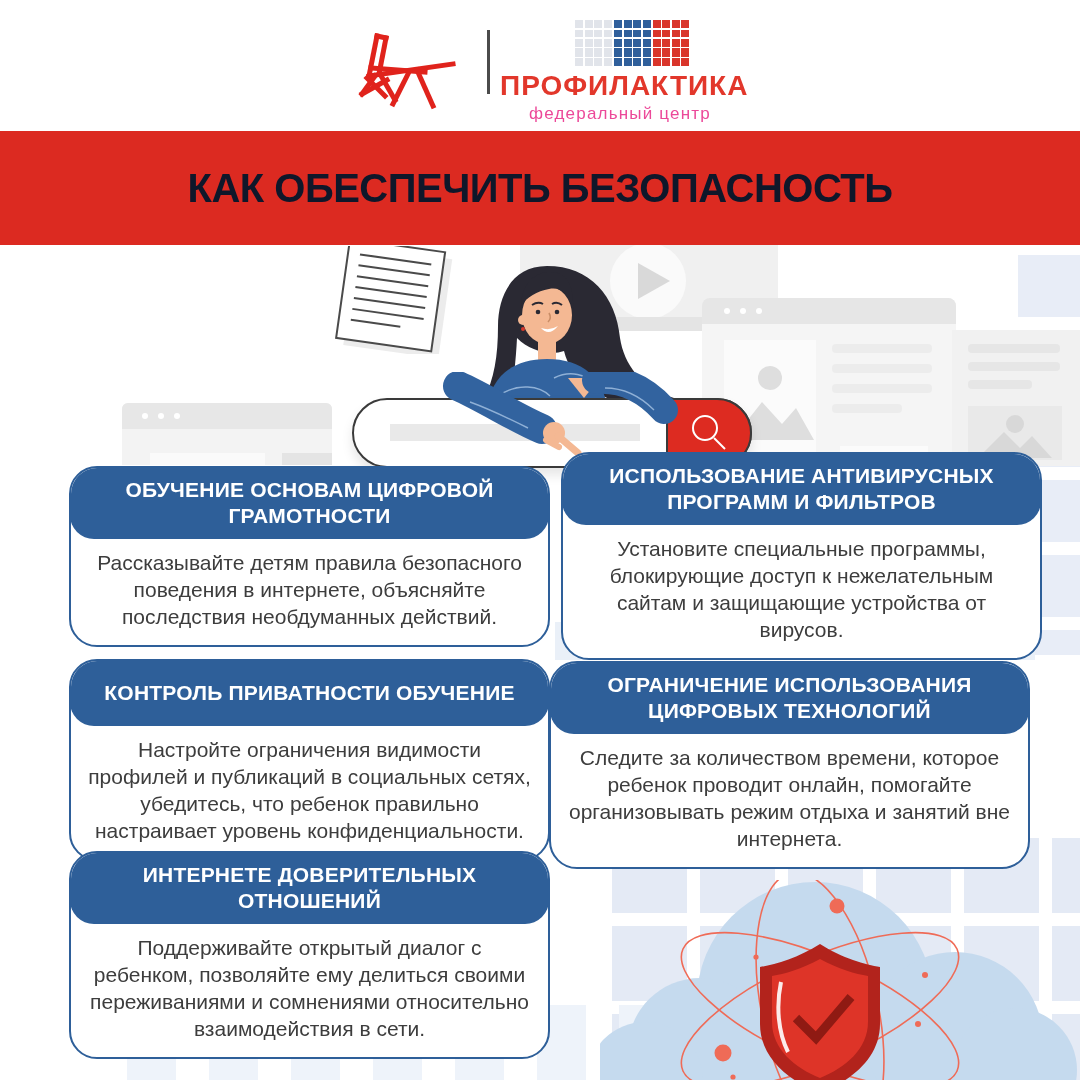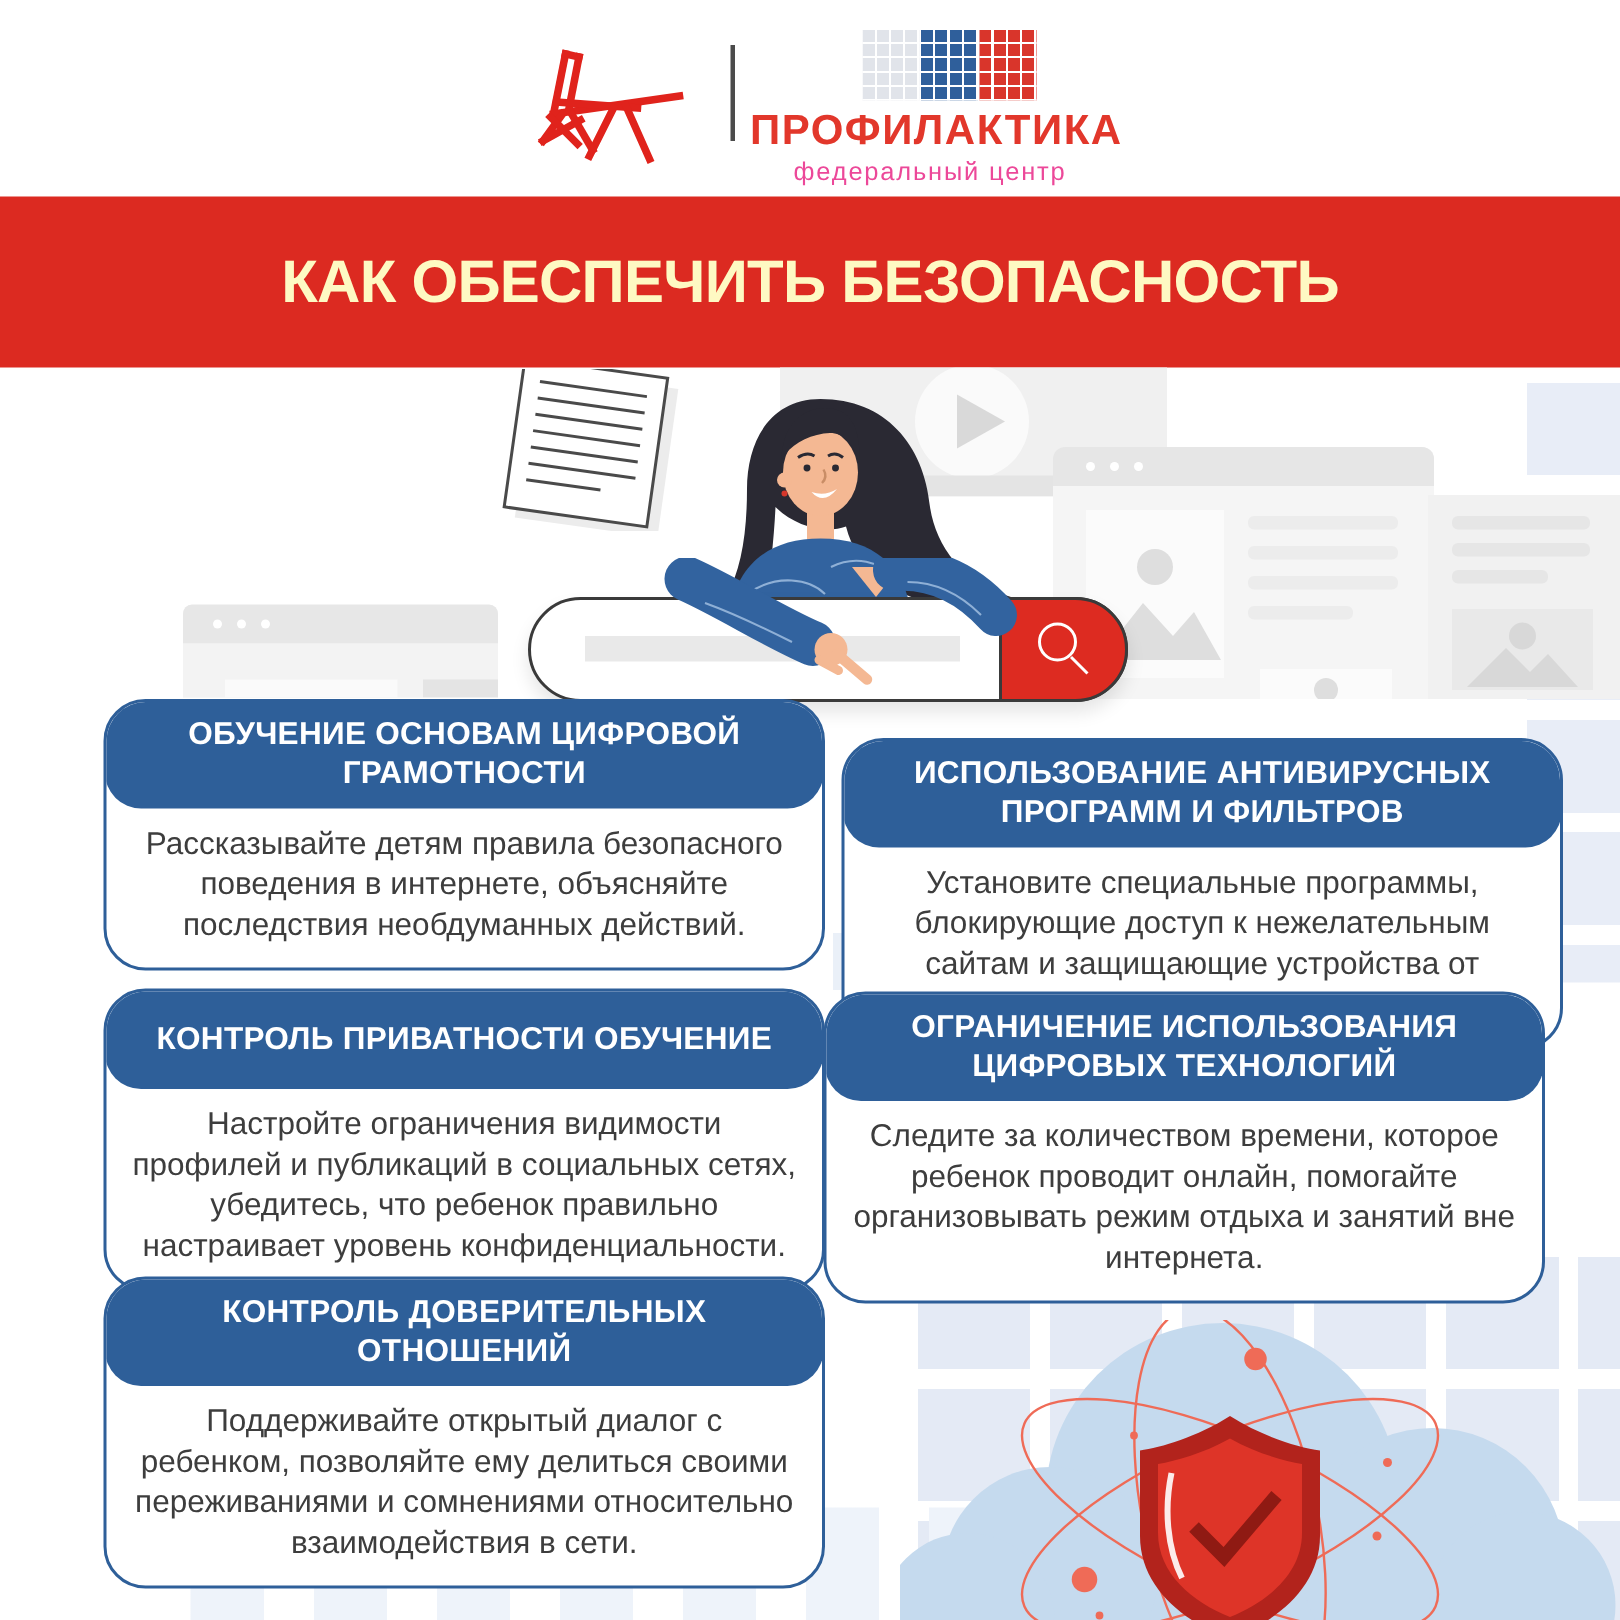--- a/index.html
+++ b/index.html
@@ -14,21 +14,21 @@
   .pg-seg{display:inline-block;width:38px;height:47px;margin-right:1px;
     background-image:repeating-linear-gradient(to right,transparent 0 8px,#fff 8px 9.5px),
                      repeating-linear-gradient(to bottom,transparent 0 8px,#fff 8px 9.5px);}
   .pg-grey{background-color:#e1e4ea;}
   .pg-blue{background-color:#2f5f9b;}
   .pg-red{background-color:#d9352b;}
   .brand-name{font-size:28px;font-weight:700;letter-spacing:1px;color:#e2372b;line-height:30px;}
   .brand-sub{font-size:17px;color:#ec4899;letter-spacing:1.2px;margin-top:3px;}
 
   
-  .banner{left:0;top:131px;width:1080px;height:114px;background:#dc2a21;color:#fef9c3;
+  .banner{left:0;top:131px;width:1080px;height:114px;background:#dc2a21;color:#0f172a;
           display:flex;flex-direction:column;align-items:center;justify-content:center;}
   .banner-line{font-size:40px;font-weight:700;letter-spacing:-0.5px;line-height:49px;text-align:center;}
 
   
   .win{background:#f0f0f0;border-radius:8px 8px 0 0;overflow:hidden;}
   .win-head{height:26px;background:#e7e7e7;position:relative;}
   .dot{position:absolute;top:10px;width:6px;height:6px;border-radius:50%;background:#fff;}
   .ph-line{position:absolute;background:#ececec;border-radius:4px;height:9px;}
   .img-ph{position:absolute;background:#fbfbfb;}
   .grid-col{background-image:repeating-linear-gradient(to bottom,#e8edf7 0 62px,#fff 62px 75px);}
@@ -44,21 +44,21 @@
 
   
   .card{position:absolute;width:481px;background:#fff;border:2.5px solid #2e5f99;border-radius:28px;
         box-sizing:border-box;overflow:hidden;margin-left:12px;}
   .card-head{background:#2e5f99;color:#fff;border-radius:24px;margin:-1px;min-height:66px;
              display:flex;align-items:center;justify-content:center;text-align:center;
              font-weight:700;font-size:21px;line-height:26px;letter-spacing:0.2px;padding:10px 34px;box-sizing:border-box;}
   .card-body{padding:11px 16px 15px 16px;text-align:center;color:#3d3d3d;
              font-size:21px;line-height:27px;}
   .card1{left:57px;top:466px;}
-  .card2{left:549px;top:492px;}
+  .card2{left:549px;top:452px;}
   .card3{left:57px;top:659px;}
   .card4{left:537px;top:661px;}
   .card5{left:57px;top:851px;}
 
   
   .grid-br{left:612px;top:838px;width:468px;height:242px;background-color:#e4eaf5;
     background-image:repeating-linear-gradient(to right,transparent 0 75px,#fff 75px 88px),
                      repeating-linear-gradient(to bottom,transparent 0 75px,#fff 75px 88px);}
   .stripes-bl{left:127px;top:1005px;width:525px;height:75px;
     background-image:repeating-linear-gradient(to right,#eef3fa 0 49px,transparent 49px 82px);}
@@ -227,21 +227,21 @@
   </div>
   <div class="card card3">
     <div class="card-head">КОНТРОЛЬ ПРИВАТНОСТИ ОБУЧЕНИЕ</div>
     <div class="card-body">Настройте ограничения видимости профилей и публикаций в социальных сетях, убедитесь, что ребенок правильно настраивает уровень конфиденциальности.</div>
   </div>
   <div class="card card4">
     <div class="card-head">ОГРАНИЧЕНИЕ ИСПОЛЬЗОВАНИЯ ЦИФРОВЫХ ТЕХНОЛОГИЙ</div>
     <div class="card-body">Следите за количеством времени, которое ребенок проводит онлайн, помогайте организовывать режим отдыха и занятий вне интернета.</div>
   </div>
   <div class="card card5">
-    <div class="card-head">КОНТРОЛЬ ДОВЕРИТЕЛЬНЫХ ОТНОШЕНИЙ</div>
+    <div class="card-head">ИНТЕРНЕТЕ ДОВЕРИТЕЛЬНЫХ ОТНОШЕНИЙ</div>
     <div class="card-body">Поддерживайте открытый диалог с ребенком, позволяйте ему делиться своими переживаниями и сомнениями относительно взаимодействия в сети.</div>
   </div>
 
   <svg class="abs" style="left:600px;top:860px;" width="480" height="220" viewBox="0 0 480 220">
     <g fill="#c5daee">
       <circle cx="215" cy="140" r="118"></circle>
       <circle cx="100" cy="190" r="72"></circle>
       <circle cx="45" cy="220" r="58"></circle>
       <circle cx="355" cy="180" r="88"></circle>
       <circle cx="415" cy="210" r="62"></circle>

